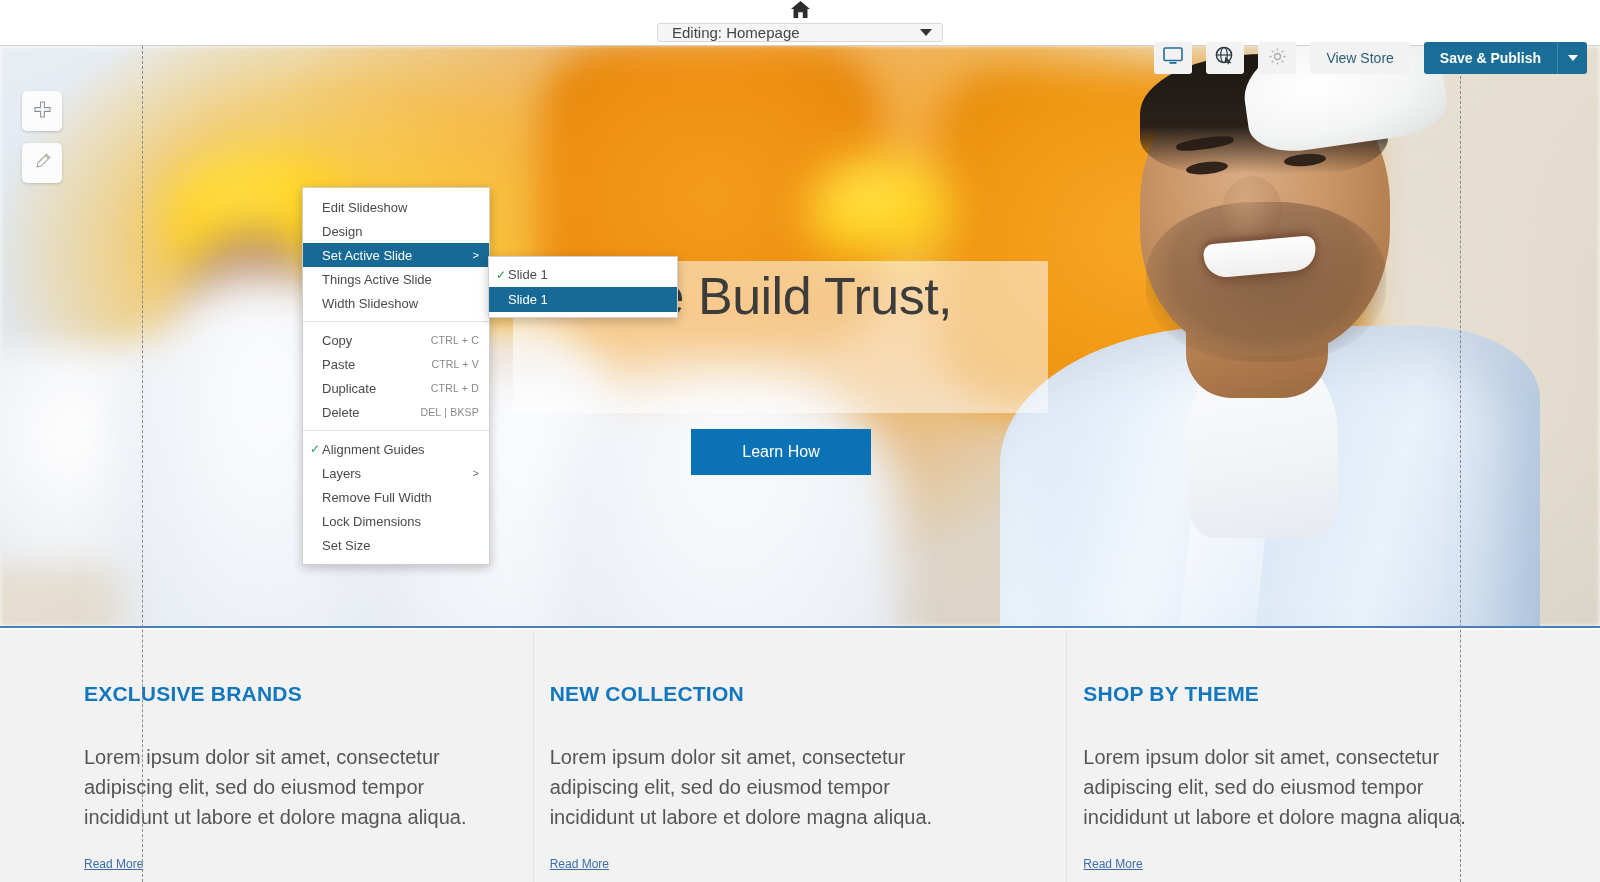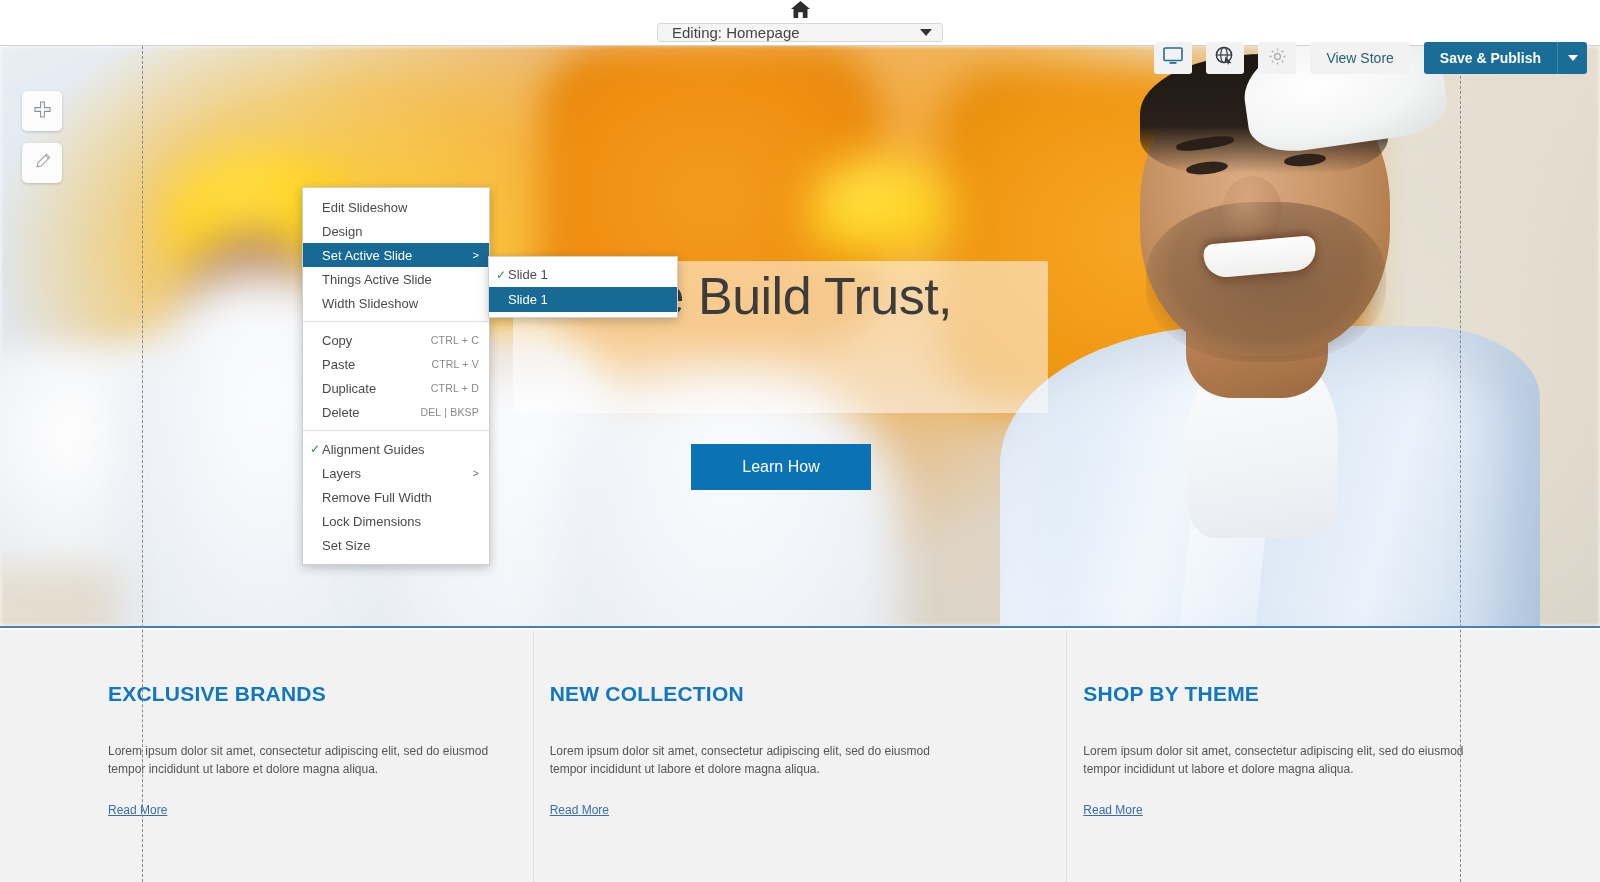--- a/index.html
+++ b/index.html
@@ -268,21 +268,21 @@
     position: absolute; left: 520px; top: 222px;
     width: 520px;
     font-size: 52px; line-height: 1.1;
     color: #3c3c3c;
     text-align: right;
     letter-spacing: -0.5px;
     z-index: 21;
   }
   .hero-title div { white-space: nowrap; text-align: center; }
   .learn-btn {
-    position: absolute; left: 691px; top: 398px;
+    position: absolute; left: 691px; top: 383px;
     width: 180px; height: 46px;
     background: #0b72b5;
     color: #fff;
     font-size: 16px;
     display: flex; align-items: center; justify-content: center;
     cursor: pointer;
     z-index: 21;
   }
 
   
@@ -299,21 +299,21 @@
   }
   .col + .col { border-left: 1px solid #e2e2e2; }
   .col-inner { padding: 0 40px 0 16px; }
   .col-title {
     font-size: 21px; font-weight: bold;
     color: #1277bd;
     letter-spacing: .2px;
     margin-bottom: 28px;
   }
   .col-body {
-    font-size: 12px; line-height: 1.5;
+    font-size: 20px; line-height: 1.5;
     color: #555;
     margin-bottom: 22px;
     max-width: 400px;
     margin-top: 36px;
   }
   .col-link {
     font-size: 12px; color: #3b6ea8;
     text-decoration: underline;
     cursor: pointer;
   }
@@ -504,21 +504,21 @@
     </div>
 
     <div class="learn-btn">
       <span>Learn How</span>
     </div>
   </div>
 
   <div class="lower">
 
     <div class="col">
-      <div class="col-inner" style="padding-left:108px;">
+      <div class="col-inner" style="padding-left:84px;">
         <div class="col-title">EXCLUSIVE BRANDS</div>
         <div class="col-body">Lorem ipsum dolor sit amet, consectetur adipiscing elit, sed do eiusmod tempor incididunt ut labore et dolore magna aliqua.</div>
         <span class="col-link">Read More</span>
       </div>
     </div>
 
     <div class="col">
       <div class="col-inner">
         <div class="col-title">NEW COLLECTION</div>
         <div class="col-body">Lorem ipsum dolor sit amet, consectetur adipiscing elit, sed do eiusmod tempor incididunt ut labore et dolore magna aliqua.</div>

